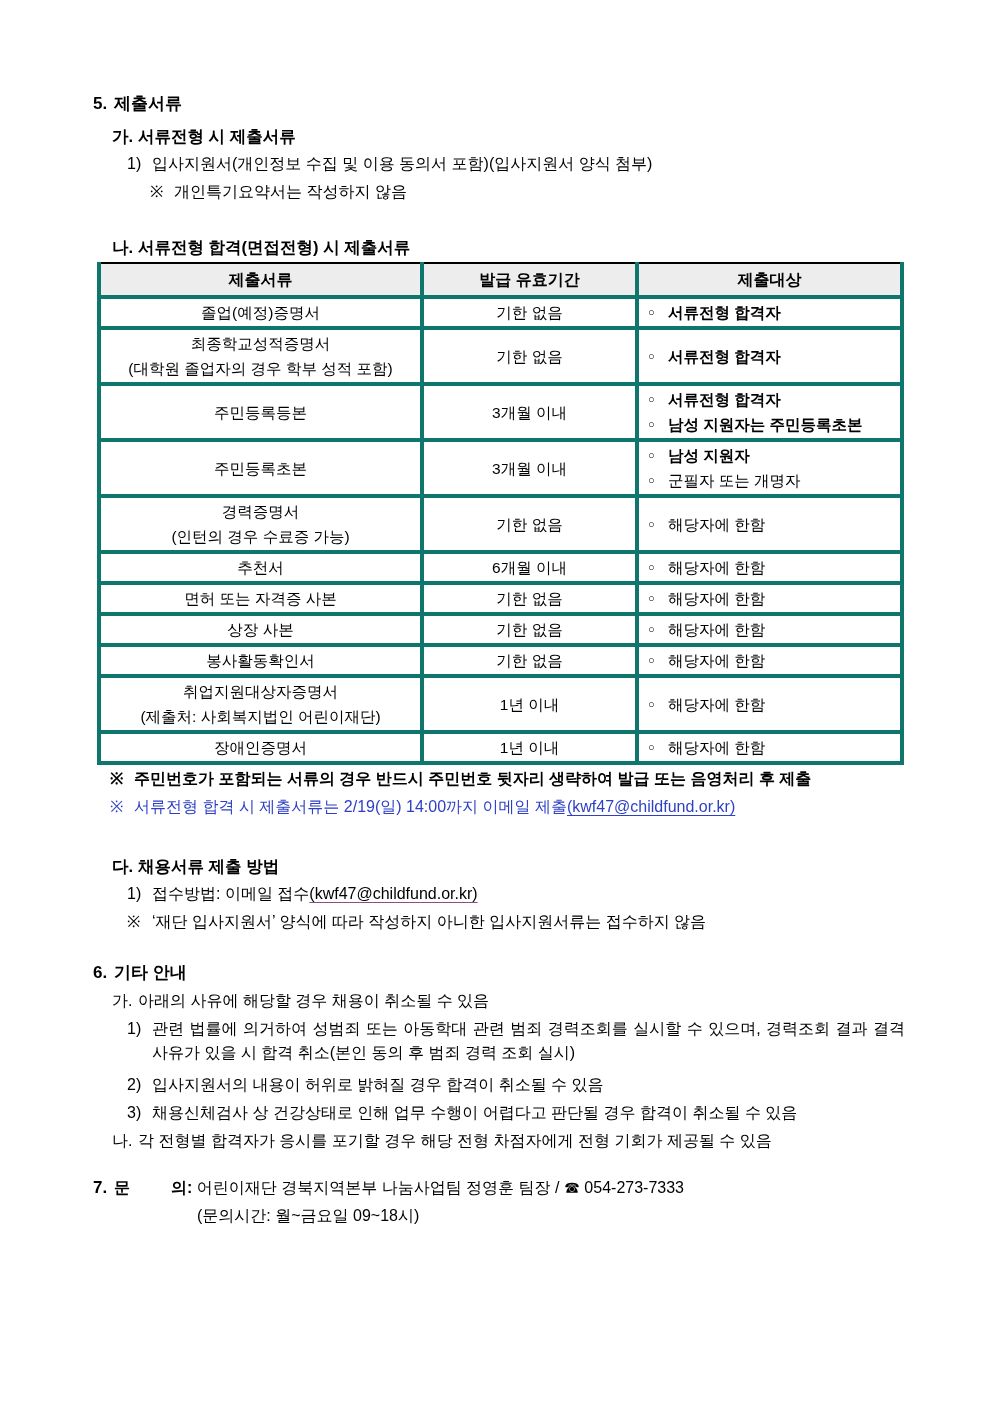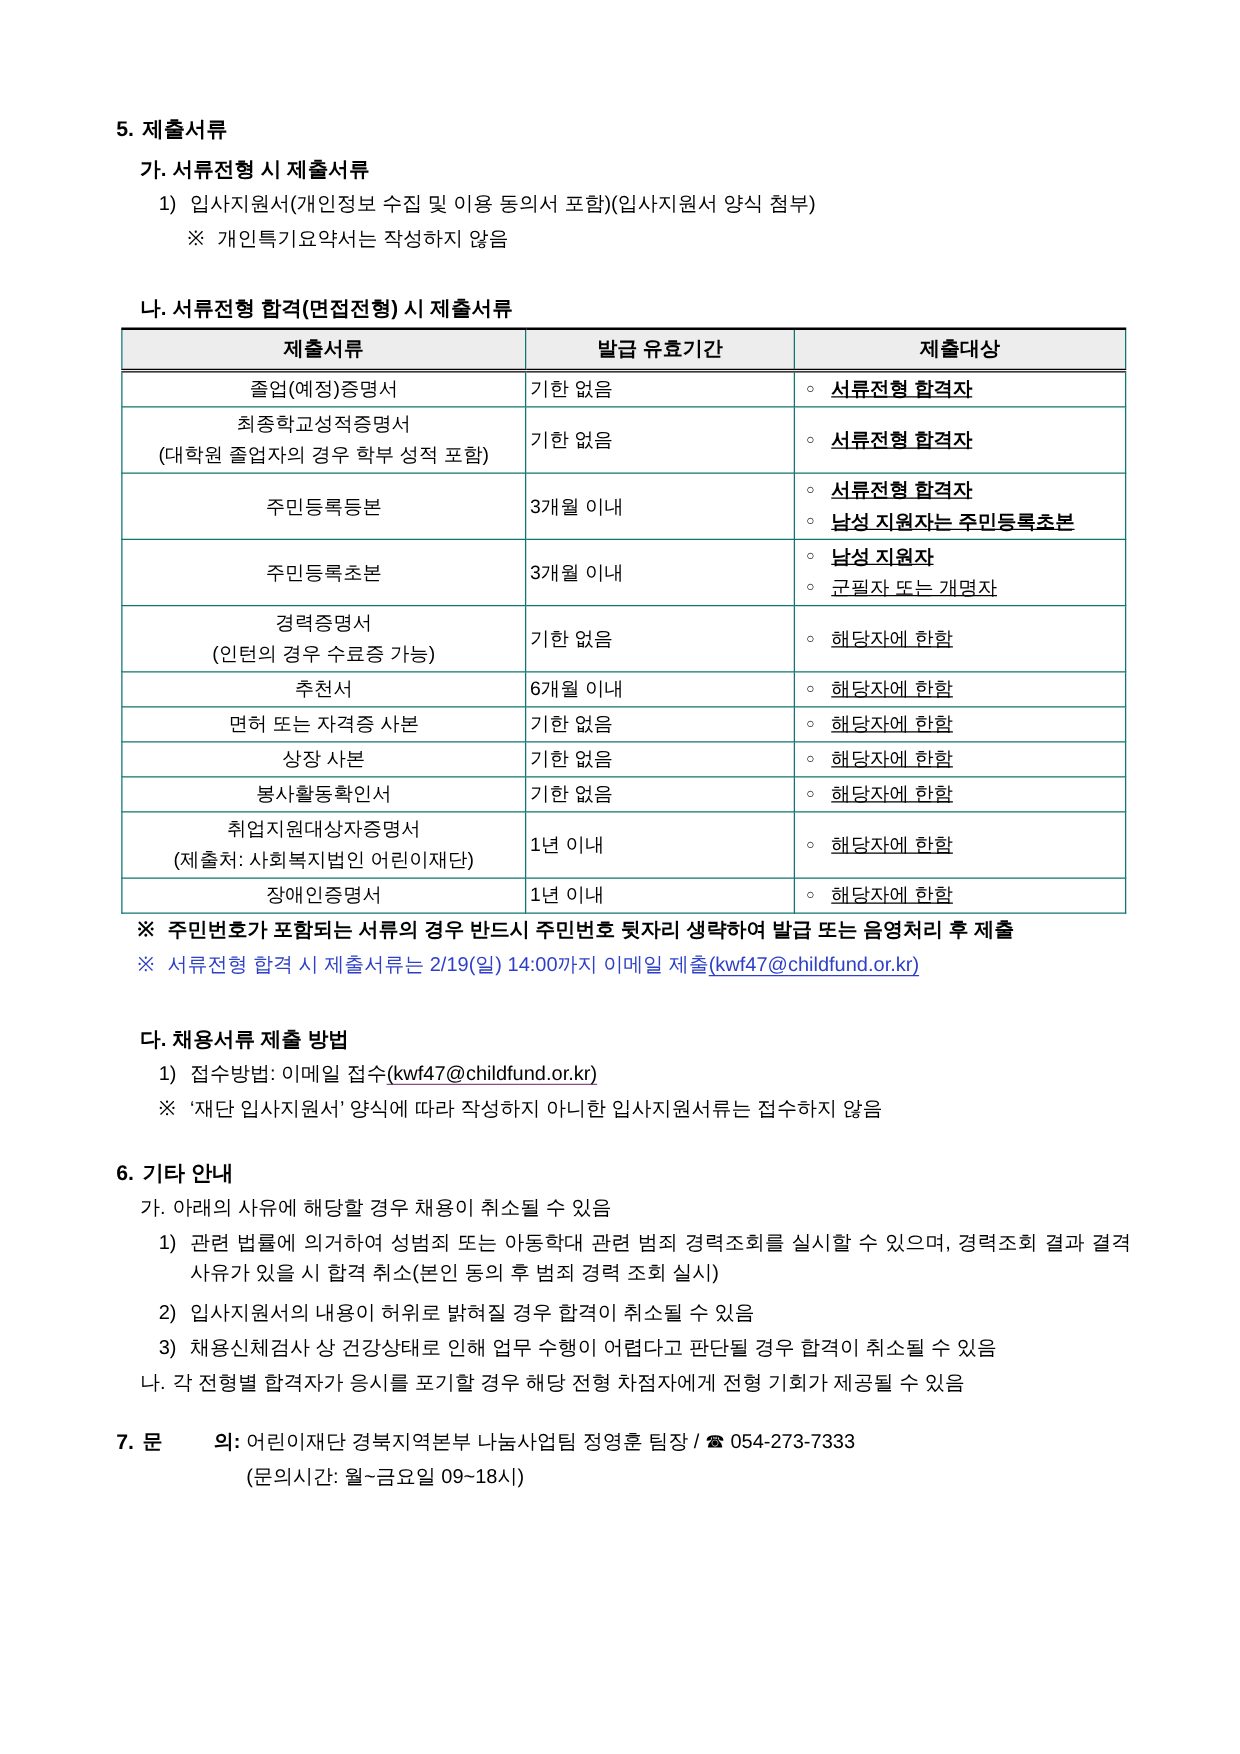--- a/index.html
+++ b/index.html
@@ -34,32 +34,32 @@
   a.email-plain {
     color:#000; text-decoration: underline; text-decoration-color:#8d4a8d;
     text-underline-offset:3px; cursor:pointer;
   }
 
   
   table.doc-table {
     border-collapse: collapse; table-layout: fixed;
     width: 803px; margin: 1px 0 0 4px; font-size: 15.5px;
   }
-  table.doc-table th, table.doc-table td { border: 1px solid #0f766e; }
+  table.doc-table th, table.doc-table td { border: 4px solid #0f766e; }
   table.doc-table thead th {
     background:#ededed; font-weight:700; text-align:center;
     height: 29px; line-height:29px; border-top:2px solid #000;
     border-bottom: 3px double #000; font-size:16px;
   }
   td.c1 { text-align:center; line-height:25px; padding:1px 3px; }
-  td.c2 { line-height:25px; padding:1px 3px;margin-top:36px; }
+  td.c2 { text-align:center; line-height:25px; padding:1px 3px;margin-top:36px; }
   td.c3 { text-align:left; padding:1px 3px 1px 9px; }
   .tl { display:flex; align-items:center; line-height:25px; }
   .bullet { font-size:11px; width:20px; flex:0 0 auto; }
-  .tt { flex:1 1 auto;text-decoration:underline; }
+  .tt { flex:1 1 auto; }
 
   
   .s7 { margin-top:19px; }
   .s7 .mk { width:21px; }
   .s7-gap { display:inline-block; width:41px; }
   .hours { padding-left:104px; }
 </style>
 </head>
 <body>
 

